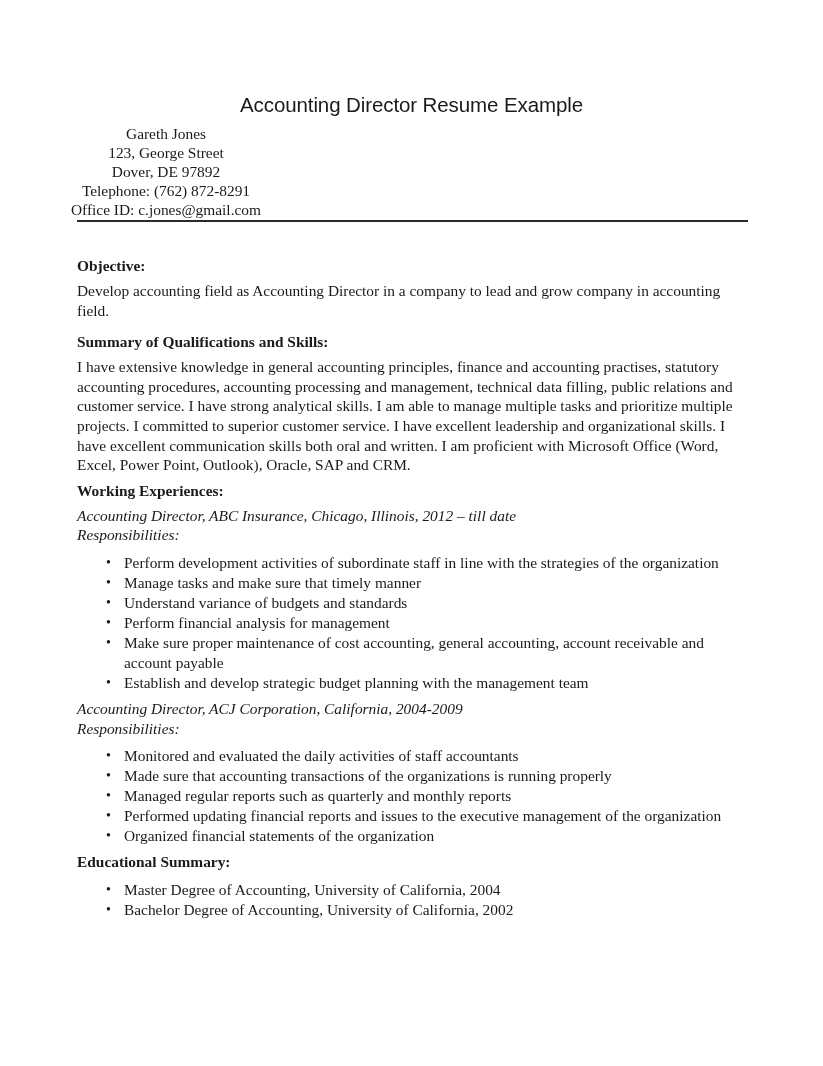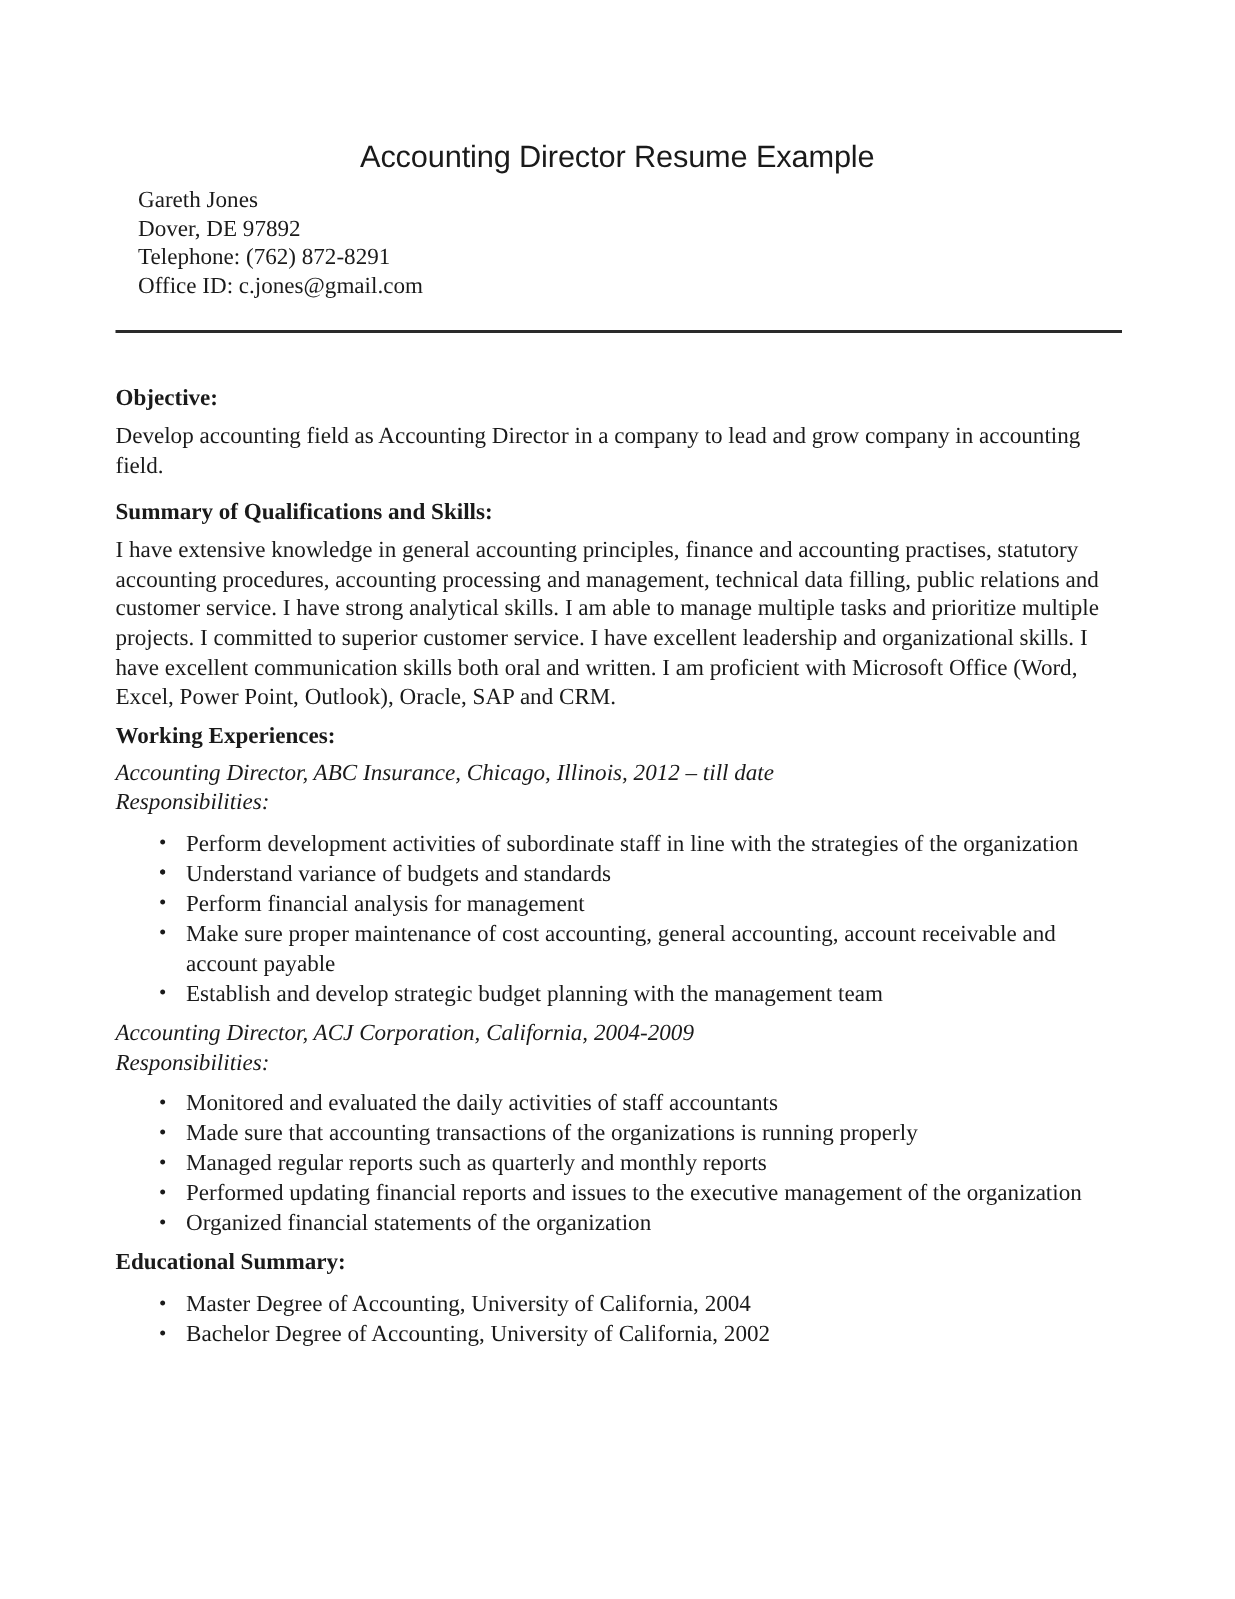--- a/index.html
+++ b/index.html
@@ -27,23 +27,24 @@
       left: 0;
       width: 823px;
       text-align: center;
       font-family: "Liberation Sans", "DejaVu Sans", sans-serif;
       font-size: 20.5px;
       color: #1a1a1a;
       letter-spacing: -0.1px;
     }
     .contact {
       position: absolute;
-      left: 92px;
+      left: 71px;
       top: 124px;
       line-height: 19px;
+      text-align: center;
     }
     .contact div { white-space: nowrap; }
     .rule {
       position: absolute;
       left: 77px;
       top: 220px;
       width: 671px;
       height: 2px;
       background: #2a2a2a;
     }
@@ -90,20 +91,21 @@
   </style>
 </head>
 <body>
 
 <div class="page">
 
   <div class="title">Accounting Director Resume Example</div>
 
   <div class="contact">
     <div>Gareth Jones</div>
+    <div>123, George Street</div>
     <div>Dover, DE 97892</div>
     <div>Telephone: (762) 872-8291</div>
     <div>Office ID: c.jones@gmail.com</div>
   </div>
 
   <div class="rule"></div>
 
   <div class="body">
 
     <div class="section obj-section">
@@ -117,21 +119,21 @@
     </div>
 
     <div class="section">
       <h2>Working Experiences:</h2>
 
       <div class="exp-block">
         <div class="job-title">Accounting Director, ABC Insurance, Chicago, Illinois, 2012 – till date</div>
         <div class="resp-label">Responsibilities:</div>
         <ul>
           <li><span class="bullet">•</span><span>Perform development activities of subordinate staff in line with the strategies of the organization</span></li>
-          <li><span class="bullet">•</span></li>
+          <li><span class="bullet">•</span><span>Manage tasks and make sure that timely manner</span></li>
           <li><span class="bullet">•</span><span>Understand variance of budgets and standards</span></li>
           <li><span class="bullet">•</span><span>Perform financial analysis for management</span></li>
           <li><span class="bullet">•</span><span>Make sure proper maintenance of cost accounting, general accounting, account receivable and account payable</span></li>
           <li><span class="bullet">•</span><span>Establish and develop strategic budget planning with the management team</span></li>
         </ul>
       </div>
 
       <div class="exp-block">
         <div class="job-title">Accounting Director, ACJ Corporation, California, 2004-2009</div>
         <div class="resp-label">Responsibilities:</div>

